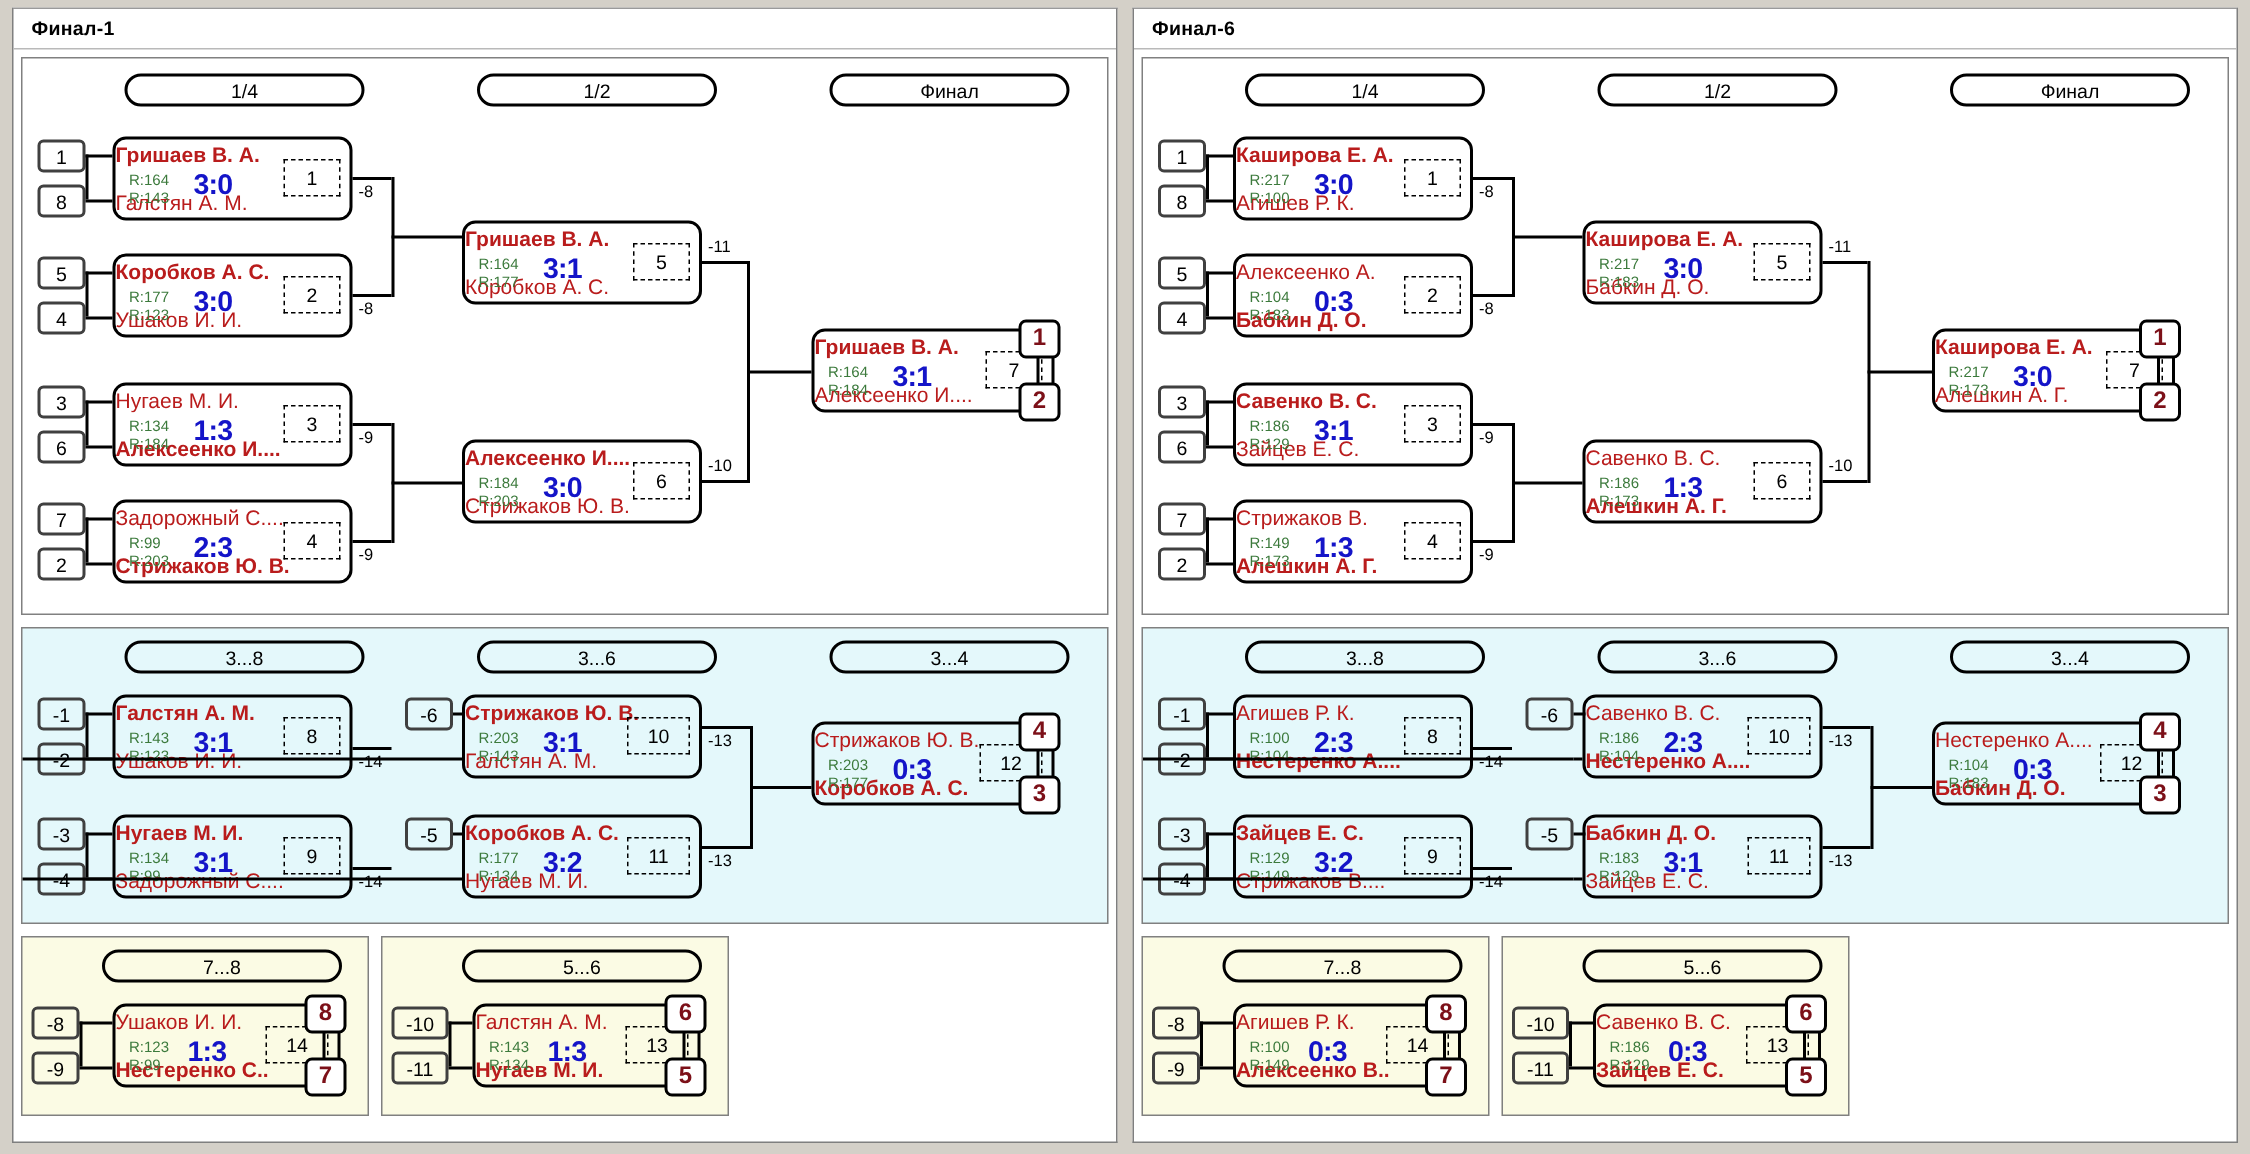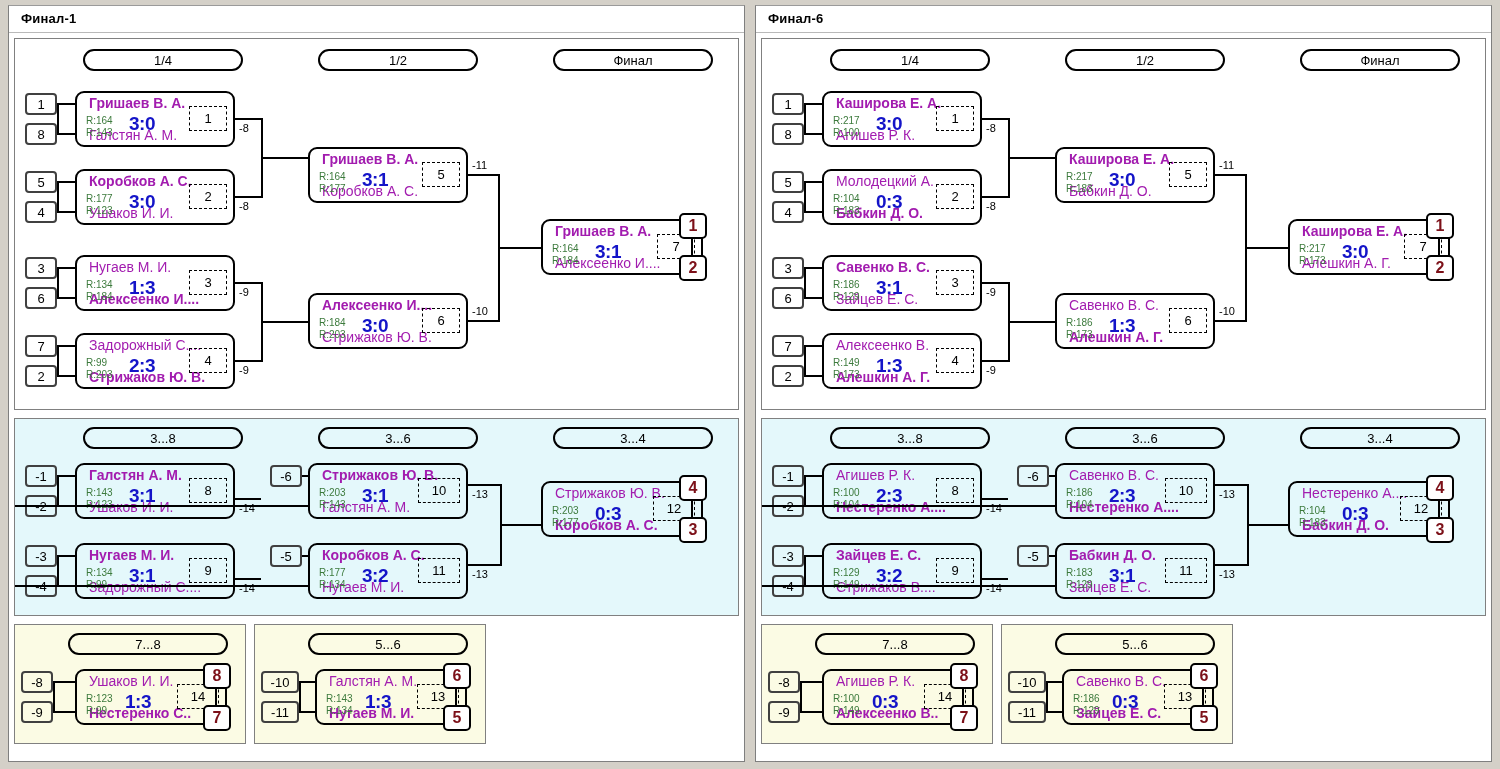--- a/index.html
+++ b/index.html
@@ -67,23 +67,23 @@
 
   
   .match {
     position: absolute;
     border: 2px solid #000;
     border-radius: 9px;
     background: transparent;
   }
   .m-top, .m-bot {
     position: absolute;
-    left: 12px;
+    left: 0;
     font-size: 14px;
-    color: #a21caf;
+    color: #b91c1c;
     white-space: nowrap;
     overflow: hidden;
   }
   .m-top { top: 2px; }
   .m-bot { bottom: 2px; }
   .win { font-weight: bold; }
   .m-r1, .m-r2 {
     position: absolute;
     left: 9px;
     font-size: 10px;
@@ -376,21 +376,21 @@
         </div>
         <div class="mnum" style="left: 174px; top: 67px; width: 38px;">1</div>
         <div class="lnk" style="left: 220px; top: 79px; width: 26px; height: 2px;"></div>
         <div class="lnk-label" style="left: 224px; top: 83px;">-8</div>
         <div class="seed" style="left: 10px; top: 132px;">5</div>
         <div class="seed" style="left: 10px; top: 162px;">4</div>
         <div class="lnk" style="left: 42px; top: 142px; width: 18px; height: 2px;"></div>
         <div class="lnk" style="left: 42px; top: 172px; width: 18px; height: 2px;"></div>
         <div class="lnk" style="left: 42px; top: 142px; width: 2px; height: 30px;"></div>
         <div class="match" style="left: 60px; top: 130px; width: 160px; height: 56px;">
-          <div class="m-top" style="max-width: 146px;">Молодецкий А.</div>
+          <div class="m-top" style="max-width: 146px;">Алексеенко А.</div>
           <div class="m-bot win" style="max-width: 146px;">Бабкин Д. О.</div>
           <div class="m-r1">R:104</div>
           <div class="m-r2">R:183</div>
           <div class="m-score" style="left: 52px;">0:3</div>
         </div>
         <div class="mnum" style="left: 174px; top: 145px; width: 38px;">2</div>
         <div class="lnk" style="left: 220px; top: 157px; width: 26px; height: 2px;"></div>
         <div class="lnk-label" style="left: 224px; top: 161px;">-8</div>
         <div class="seed" style="left: 10px; top: 218px;">3</div>
         <div class="seed" style="left: 10px; top: 248px;">6</div>
@@ -406,21 +406,21 @@
         </div>
         <div class="mnum" style="left: 174px; top: 231px; width: 38px;">3</div>
         <div class="lnk" style="left: 220px; top: 243px; width: 26px; height: 2px;"></div>
         <div class="lnk-label" style="left: 224px; top: 247px;">-9</div>
         <div class="seed" style="left: 10px; top: 296px;">7</div>
         <div class="seed" style="left: 10px; top: 326px;">2</div>
         <div class="lnk" style="left: 42px; top: 306px; width: 18px; height: 2px;"></div>
         <div class="lnk" style="left: 42px; top: 336px; width: 18px; height: 2px;"></div>
         <div class="lnk" style="left: 42px; top: 306px; width: 2px; height: 30px;"></div>
         <div class="match" style="left: 60px; top: 294px; width: 160px; height: 56px;">
-          <div class="m-top" style="max-width: 146px;">Алексеенко В.</div>
+          <div class="m-top" style="max-width: 146px;">Стрижаков В.</div>
           <div class="m-bot win" style="max-width: 146px;">Алешкин А. Г.</div>
           <div class="m-r1">R:149</div>
           <div class="m-r2">R:173</div>
           <div class="m-score" style="left: 52px;">1:3</div>
         </div>
         <div class="mnum" style="left: 174px; top: 309px; width: 38px;">4</div>
         <div class="lnk" style="left: 220px; top: 321px; width: 26px; height: 2px;"></div>
         <div class="lnk-label" style="left: 224px; top: 325px;">-9</div>
         <div class="lnk" style="left: 246px; top: 79px; width: 2px; height: 80px;"></div>
         <div class="lnk" style="left: 246px; top: 243px; width: 2px; height: 80px;"></div>

